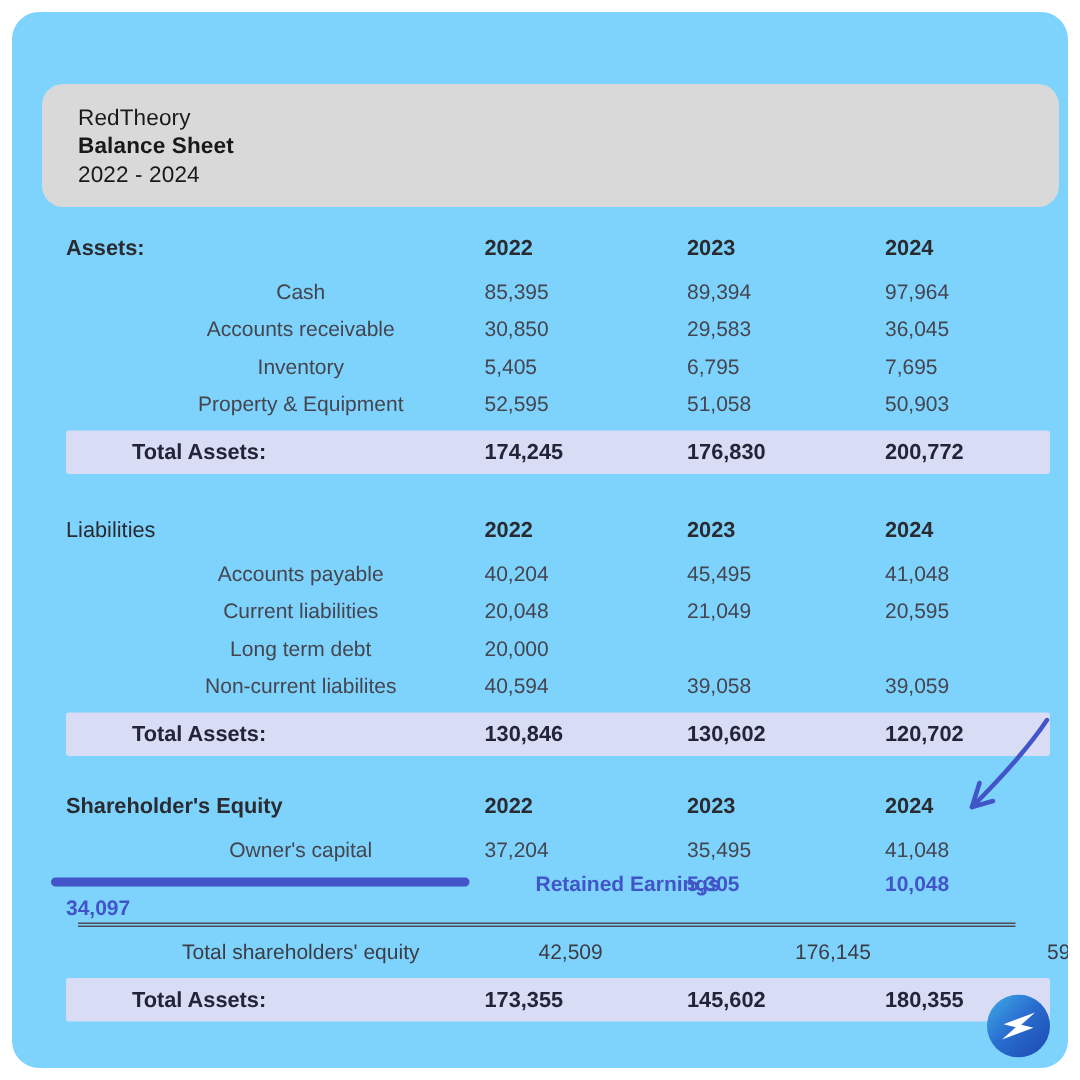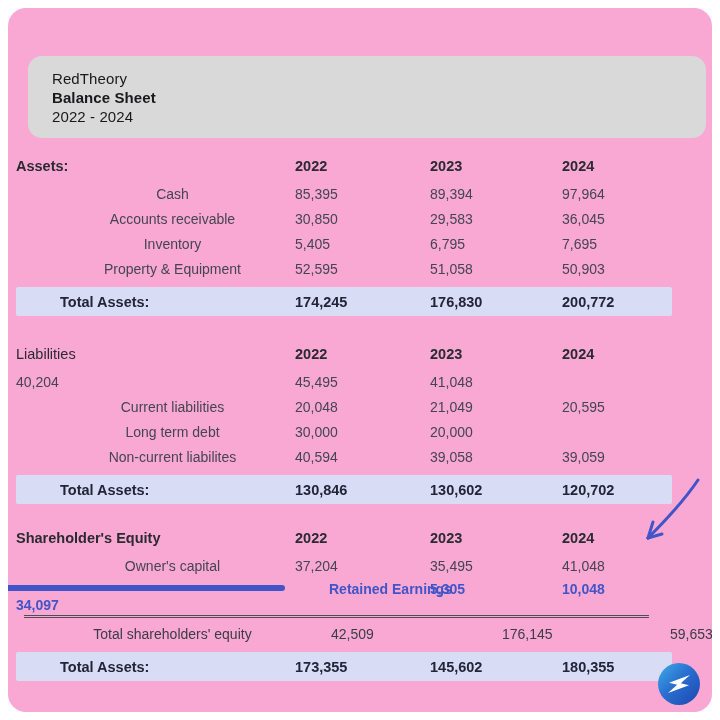--- a/index.html
+++ b/index.html
@@ -1,30 +1,30 @@
 <!DOCTYPE html>
 <html><head>
 <meta charset="utf-8">
 <style>
   * { margin:0; padding:0; box-sizing:border-box; }
   html,body { width:720px; height:720px; background:#ffffff; font-family:"Liberation Sans", sans-serif; }
   .card {
     position:absolute; left:8px; top:8px; width:704px; height:704px;
-    background:#f9a8d4; border-radius:18px; overflow:hidden;
+    background:#7dd3fc; border-radius:18px; overflow:hidden;
   }
   .header-box {
     position:absolute; left:20px; top:48px; width:678px; height:82px;
     background:#d9d9d9; border-radius:14px; padding:13px 24px;
     color:#19191c; font-size:15px; line-height:19px; letter-spacing:0.1px;
   }
   .header-box .company { font-weight:400; }
   .header-box .title { font-weight:700; }
   .header-box .period { font-weight:400; }
 
-  .table-area { position:absolute; left:8px; top:147px; width:656px; }
+  .table-area { position:absolute; left:36px; top:147px; width:656px; }
 
   .row {
     display:grid;
     grid-template-columns:279px 135px 132px 1fr;
     align-items:center;
     height:25px;
     position:relative;
     font-size:14px;
     color:#454550;
   }
@@ -116,33 +116,33 @@
         </div>
       </div>
       <div class="section">
         <div class="row header-row">
           <div class="section-label">Liabilities</div>
           <div class="year-cell">2022</div>
           <div class="year-cell">2023</div>
           <div class="year-cell">2024</div>
         </div>
         <div class="row item-row">
+          <div class="row-label">Accounts payable</div>
           <div class="row-value">40,204</div>
           <div class="row-value">45,495</div>
           <div class="row-value">41,048</div>
         </div>
         <div class="row item-row">
           <div class="row-label">Current liabilities</div>
           <div class="row-value">20,048</div>
           <div class="row-value">21,049</div>
           <div class="row-value">20,595</div>
         </div>
         <div class="row item-row">
           <div class="row-label">Long term debt</div>
-          <div class="row-value">30,000</div>
           <div class="row-value">20,000</div>
         </div>
         <div class="row item-row">
           <div class="row-label">Non-current liabilites</div>
           <div class="row-value">40,594</div>
           <div class="row-value">39,058</div>
           <div class="row-value">39,059</div>
         </div>
         <div class="row total-row">
           <div class="row-label">Total Assets:</div>

